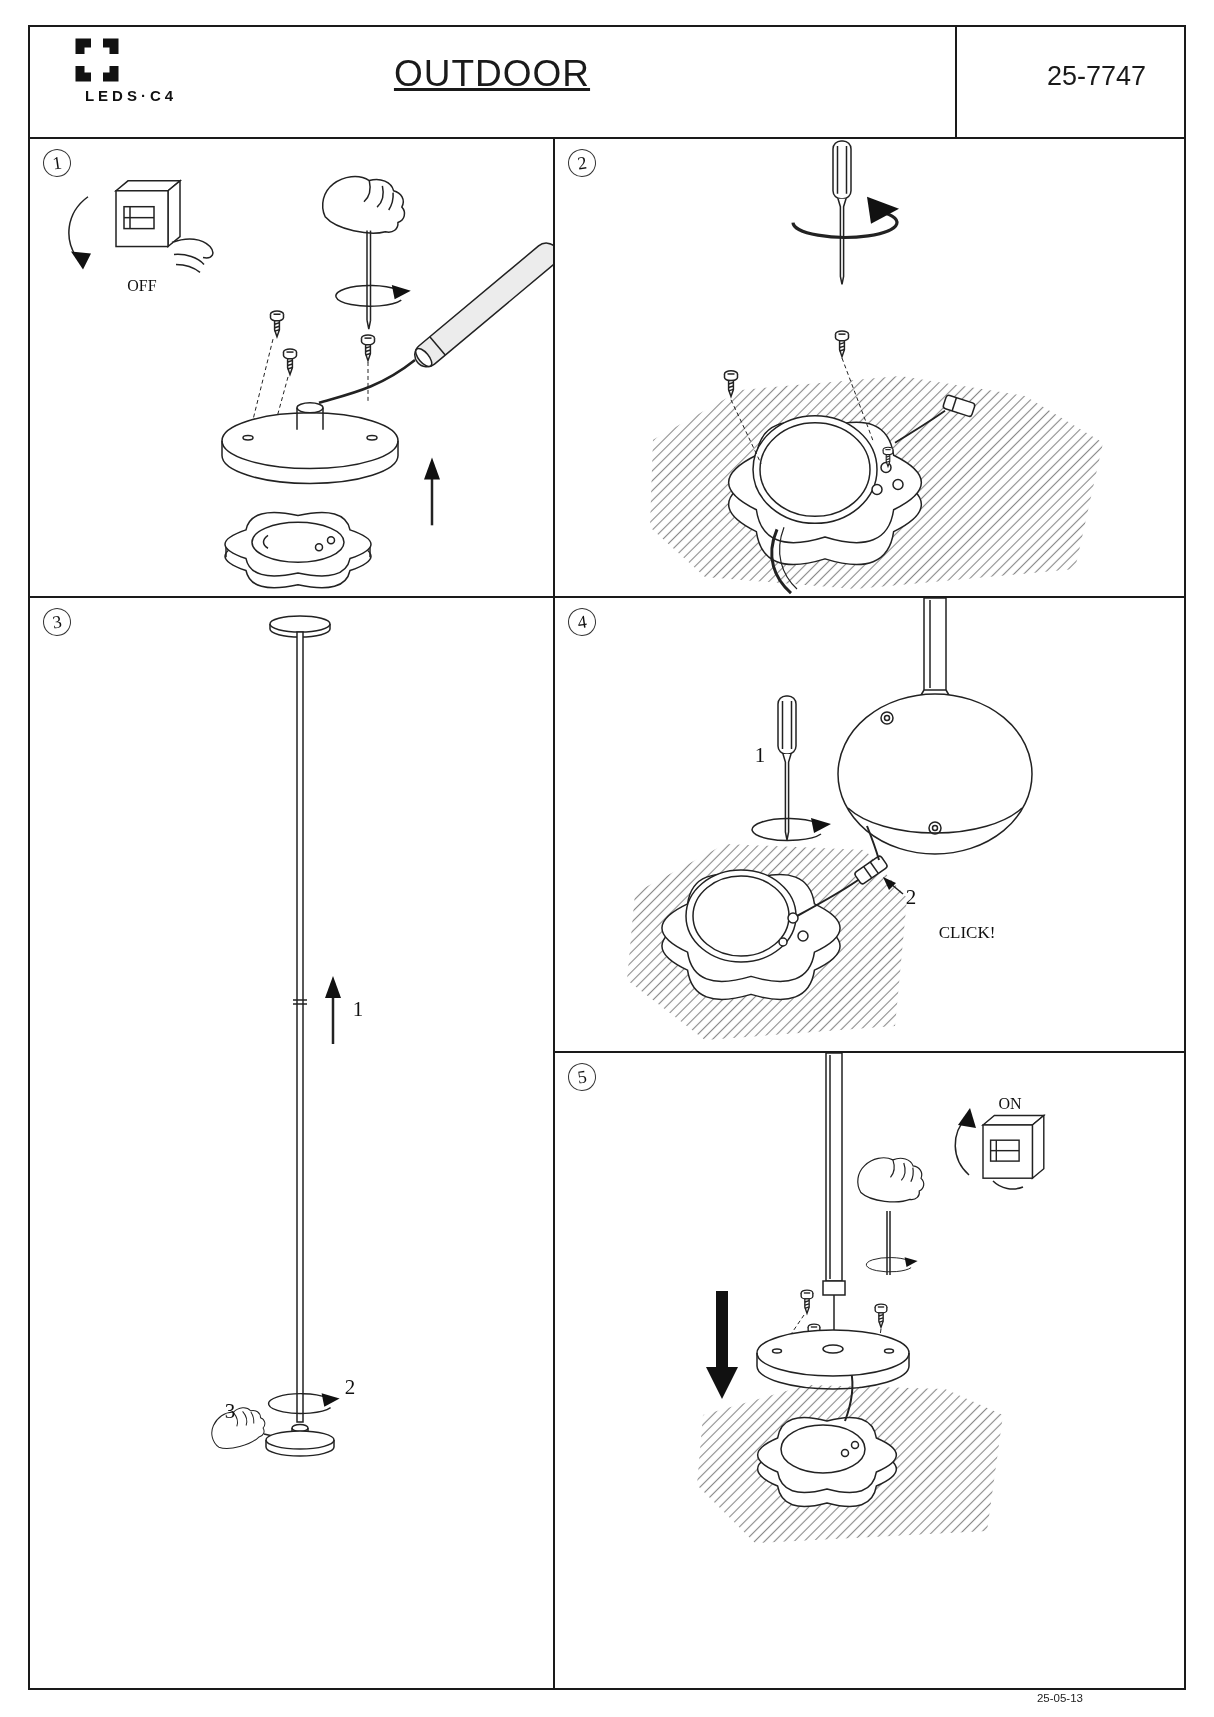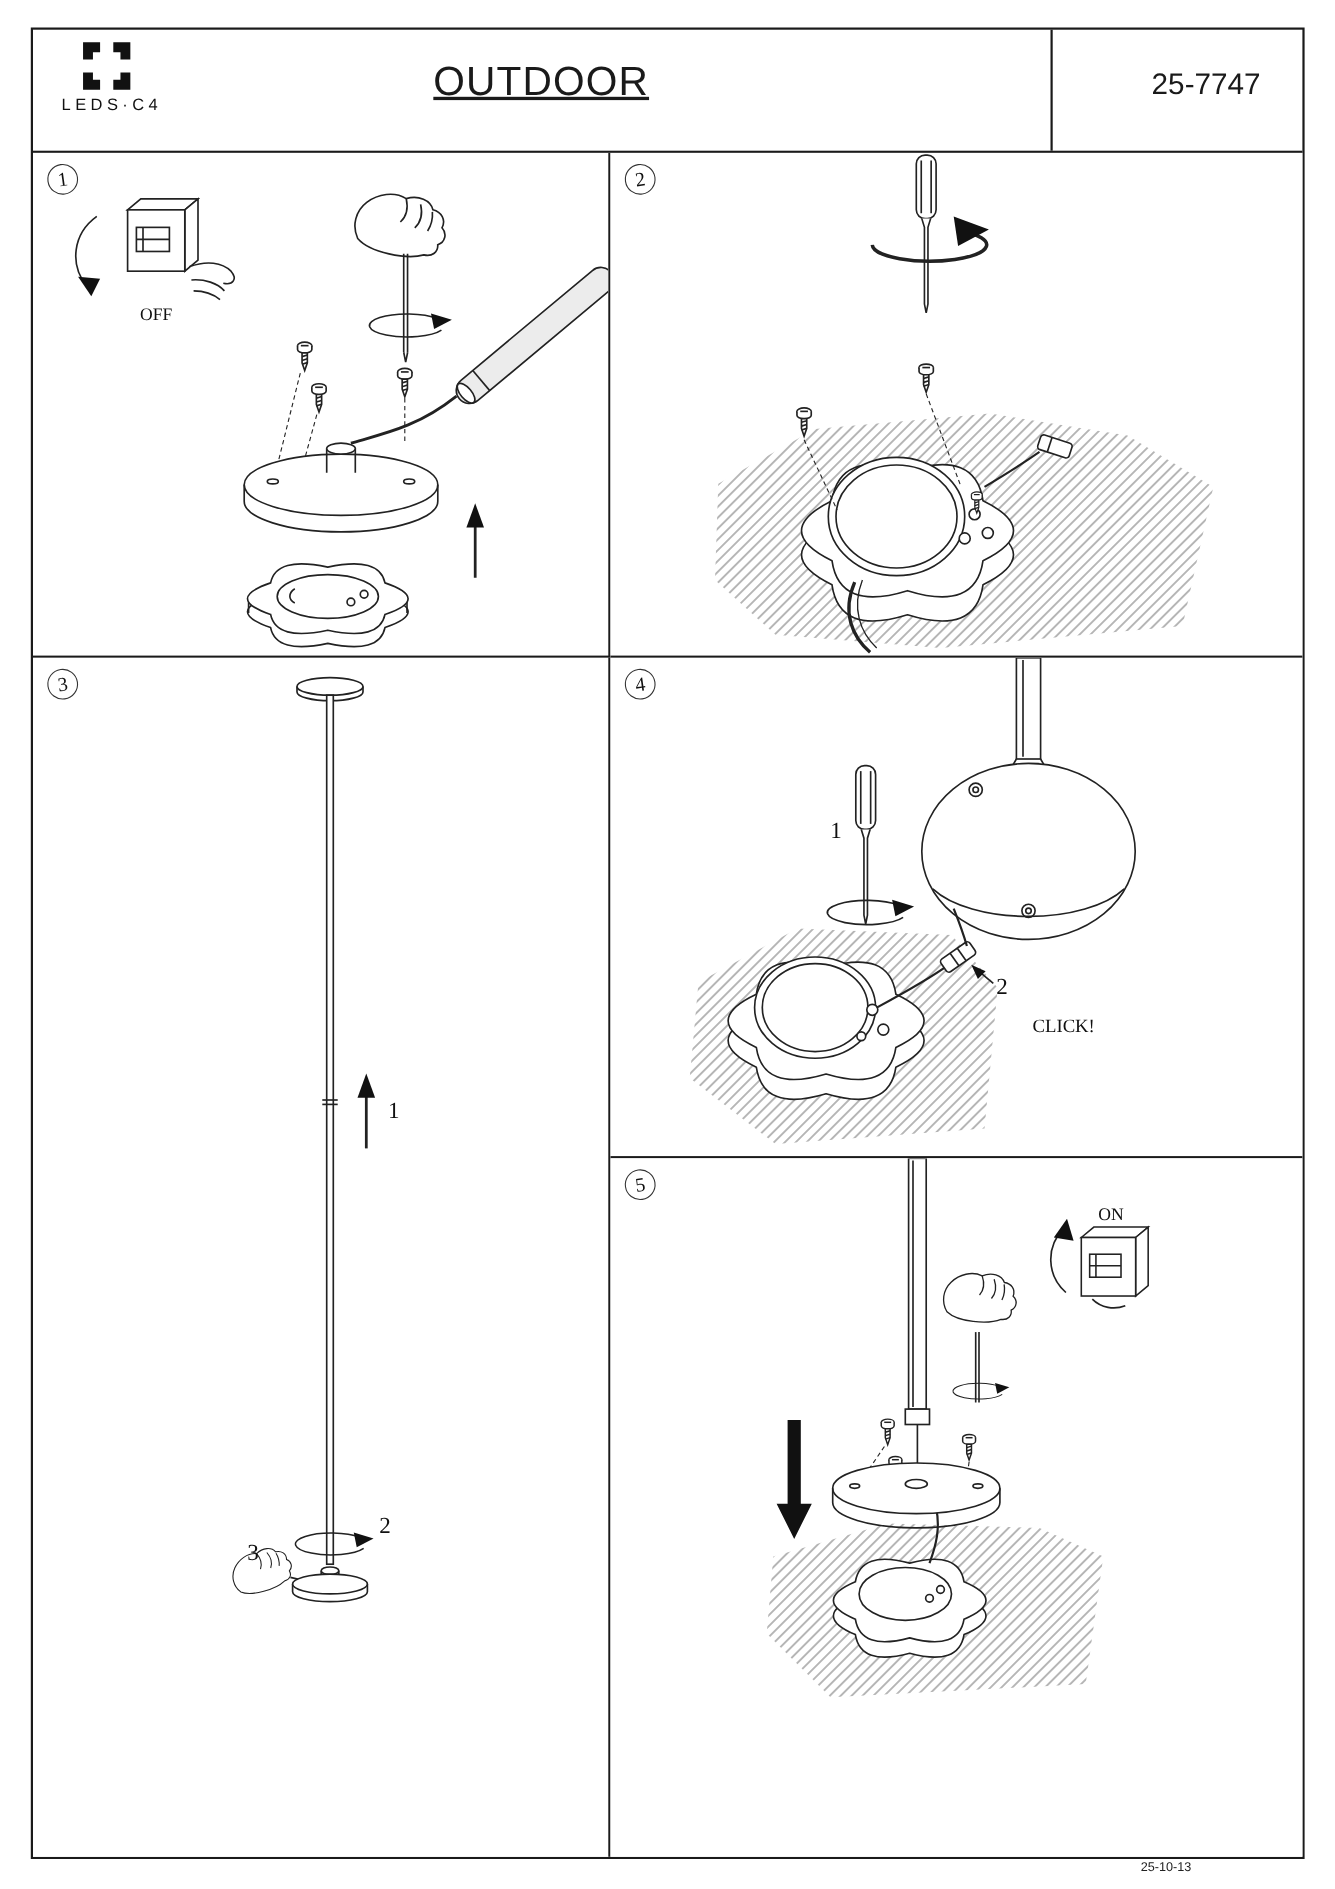--- a/index.html
+++ b/index.html
@@ -1,21 +1,21 @@
 <!DOCTYPE html>
 <html><head>
 <meta charset="utf-8">
 <style>
   html,body{margin:0;padding:0;background:#fff;}
   body{width:1214px;height:1717px;position:relative;font-family:"Liberation Sans",sans-serif;color:#111;}
   .border-box{position:absolute;left:28px;top:25px;width:1158px;height:1665px;border:2px solid #1a1a1a;display:flex;flex-direction:column;box-sizing:border-box;background:#fff;}
   header{position:relative;height:110px;flex:none;border-bottom:2px solid #1a1a1a;}
   .logo{position:absolute;left:26px;top:10px;width:150px;text-align:left;}
   .logo-mark{display:block;margin-left:18px;}
-  .brand-text{display:block;margin-top:4px;font-weight:400;font-size:15px;letter-spacing:4px;}
+  .brand-text{display:block;margin-top:4px;font-weight:700;font-size:15px;letter-spacing:4px;text-align:center;}
   .page-title{position:absolute;left:0;right:230px;top:26px;margin:0;text-align:center;font-size:37px;font-weight:400;letter-spacing:1px;color:#1a1a1a;text-decoration:underline;}
   .model{position:absolute;right:38px;top:34px;font-size:27px;color:#1a1a1a;}
   .header-divider{position:absolute;left:925px;top:0;bottom:0;width:0;border-left:2px solid #1a1a1a;}
   .grid{flex:1;display:grid;grid-template-columns:525px 1fr;grid-template-rows:459px 455px 1fr;}
   .panel{position:relative;overflow:hidden;background:#fff;}
   .p1{grid-column:1;grid-row:1;border-right:2px solid #1a1a1a;border-bottom:2px solid #1a1a1a;}
   .p2{grid-column:2;grid-row:1;border-bottom:2px solid #1a1a1a;}
   .p3{grid-column:1;grid-row:2 / span 2;border-right:2px solid #1a1a1a;}
   .p4{grid-column:2;grid-row:2;border-bottom:2px solid #1a1a1a;}
   .p5{grid-column:2;grid-row:3;}
@@ -354,14 +354,14 @@
               <path d="M 438,128 c 8,8 20,10 30,6"></path>
             </g>
             <text x="455" y="56" font-size="16">ON</text>
           </g>
         </svg>
       </section>
 
     </main>
   </div>
 
-  <div class="footer-date">25-10-13</div>
+  <div class="footer-date">25-05-13</div>
 </div>
 
 </body></html>

